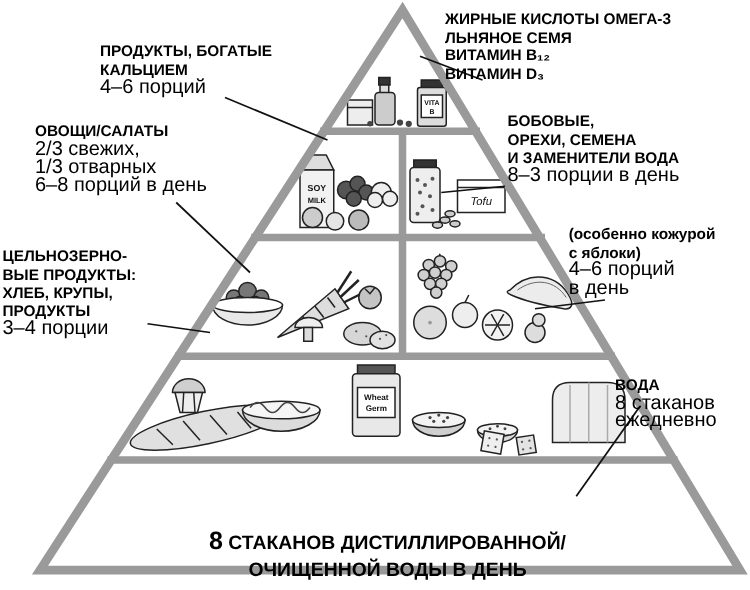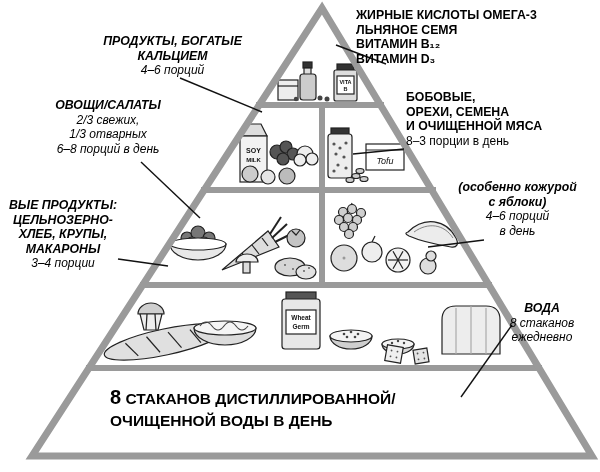--- a/index.html
+++ b/index.html
@@ -1,23 +1,23 @@
 <!DOCTYPE html>
 <html><head>
 <meta charset="utf-8">
 <style>
   html,body{margin:0;padding:0;background:#fff;}
   .canvas{position:relative;width:600px;height:472px;background:#fff;overflow:hidden;
           font-family:"Liberation Sans",sans-serif;color:#000;}
   .svg-layer{position:absolute;left:0;top:0;}
   .label{position:absolute;}
-  .center{text-align:center;font-style:italic;}
+  .center{text-align:left;}
   .b{font-weight:700;font-size:12.3px;line-height:14.5px;}
-  .n{font-weight:400;font-size:12px;line-height:14.5px;}
-  .base-caption{position:absolute;font-weight:700;font-size:15.5px;line-height:22px;}
+  .n{font-weight:400;font-size:16px;line-height:14.5px;}
+  .base-caption{position:absolute;text-align:center;font-weight:700;font-size:15.5px;line-height:22px;margin-top:36px;}
   .big8{font-size:20px;}
   svg text{font-family:"Liberation Sans",sans-serif;}
 </style>
 </head>
 <body>
 
 <div class="canvas">
 
   <svg class="svg-layer" width="600" height="472" viewBox="0 0 600 472">
 
@@ -290,43 +290,43 @@
 
   <div class="label center" style="left:80px;top:34px;width:185px">
     <div class="b">ПРОДУКТЫ, БОГАТЫЕ</div>
     <div class="b">КАЛЬЦИЕМ</div>
     <div class="n">4–6 порций</div>
   </div>
 
   <div class="label" style="left:406px;top:90px;width:170px">
     <div class="b">БОБОВЫЕ,</div>
     <div class="b">ОРЕХИ, СЕМЕНА</div>
-    <div class="b">И ОЧИЩЕННОЙ МЯСА</div>
+    <div class="b">И ЗАМЕНИТЕЛИ ВОДА</div>
     <div class="n">8–3 порции в день</div>
   </div>
 
   <div class="label center" style="left:28px;top:98px;width:160px">
     <div class="b">ОВОЩИ/САЛАТЫ</div>
     <div class="n">2/3 свежих,</div>
     <div class="n">1/3 отварных</div>
     <div class="n">6–8 порций в день</div>
   </div>
 
   <div class="label center" style="left:455px;top:180px;width:125px">
     <div class="b">(особенно кожурой</div>
     <div class="b">с яблоки)</div>
     <div class="n">4–6 порций</div>
     <div class="n">в день</div>
   </div>
 
   <div class="label center" style="left:2px;top:198px;width:122px">
+    <div class="b">ЦЕЛЬНОЗЕРНО-</div>
     <div class="b">ВЫЕ ПРОДУКТЫ:</div>
-    <div class="b">ЦЕЛЬНОЗЕРНО-</div>
     <div class="b">ХЛЕБ, КРУПЫ,</div>
-    <div class="b">МАКАРОНЫ</div>
+    <div class="b">ПРОДУКТЫ</div>
     <div class="n">3–4 порции</div>
   </div>
 
   <div class="label center" style="left:492px;top:301px;width:100px">
     <div class="b">ВОДА</div>
     <div class="n">8 стаканов</div>
     <div class="n">ежедневно</div>
   </div>
 
   <div class="base-caption" style="left:110px;top:386px;width:400px">

